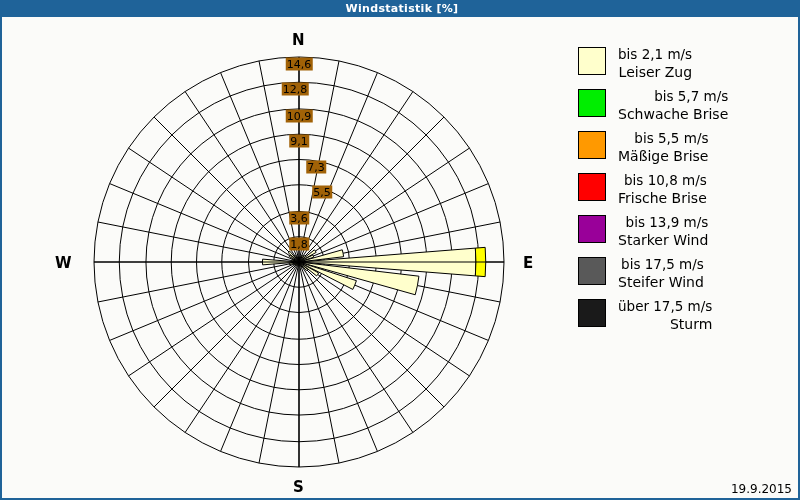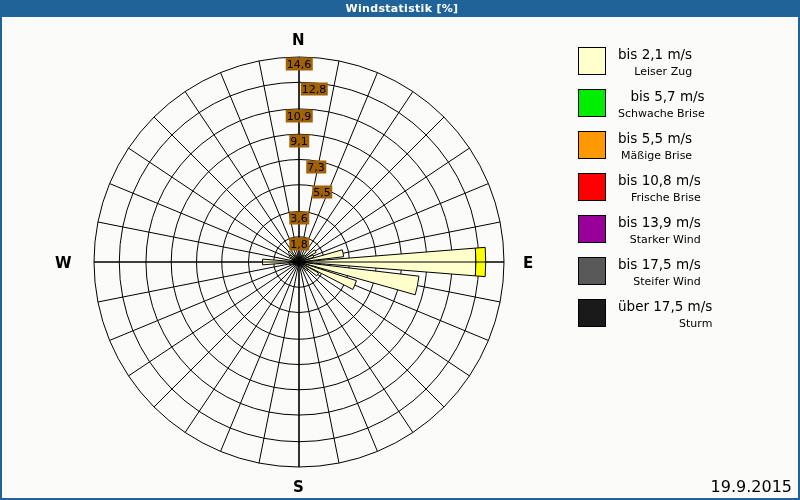--- a/index.html
+++ b/index.html
@@ -24,24 +24,24 @@
   #plot{position:absolute;left:0;top:17px;width:570px;height:483px;}
   #legend{
     position:absolute;left:576px;top:45px;width:220px;text-align:right;
   }
   .leg-row{display:flex;align-items:flex-start;margin-bottom:6px;}
   .leg-sw{
     width:26px;height:26px;border:1px solid #000;
     flex:0 0 26px;margin-right:12px;margin-top:2px;
   }
   .leg-txt{font-size:13.5px;line-height:18px;color:#000;}
-  .leg-l2{font-size:11px;line-height:18px;color:#000;}
+  .leg-l2{font-size:14px;line-height:18px;color:#000;}
   #datestamp{
     position:absolute;right:6px;bottom:2px;
-    font-size:16px;color:#000;
+    font-size:12px;color:#000;
   }
   .compass{
     position:absolute;font-size:15px;font-weight:bold;color:#000;
   }
   .ticklbl{
     position:absolute;font-size:11px;color:#000;
     background:#a16207;padding:0 1px;
     transform:translate(-50%,-50%);
     white-space:nowrap;
   }
@@ -137,21 +137,21 @@
   <div class="compass" style="left:291px;top:461px;">S</div>
   <div class="compass" style="left:53px;top:237px;">W</div>
   <div class="compass" style="left:521px;top:237px;">E</div>
   <div id="ticklabels">
       <div class="ticklbl" style="left: 297px; top: 226.726px;">1,8</div>
       <div class="ticklbl" style="left: 297px; top: 201.452px;">3,6</div>
       <div class="ticklbl" style="left: 297px; top: 174.774px; margin-left: 23px;">5,5</div>
       <div class="ticklbl" style="left: 314px; top: 149.5px;">7,3</div>
       <div class="ticklbl" style="left: 297px; top: 124.226px;">9,1</div>
       <div class="ticklbl" style="left: 297px; top: 98.9521px;">10,9</div>
-      <div class="ticklbl" style="left: 312px; top: 72.274px;">12,8</div>
+      <div class="ticklbl" style="left: 293px; top: 72.274px;">12,8</div>
       <div class="ticklbl" style="left: 297px; top: 47px;">14,6</div>
     </div>
 </div>
 
 <div id="legend">
     <div class="leg-row">
       <div class="leg-sw" style="background: rgb(255, 255, 204);"></div>
       <div>
         <div class="leg-txt">bis 2,1 m/s</div>
         <div class="leg-l2">Leiser Zug</div>

